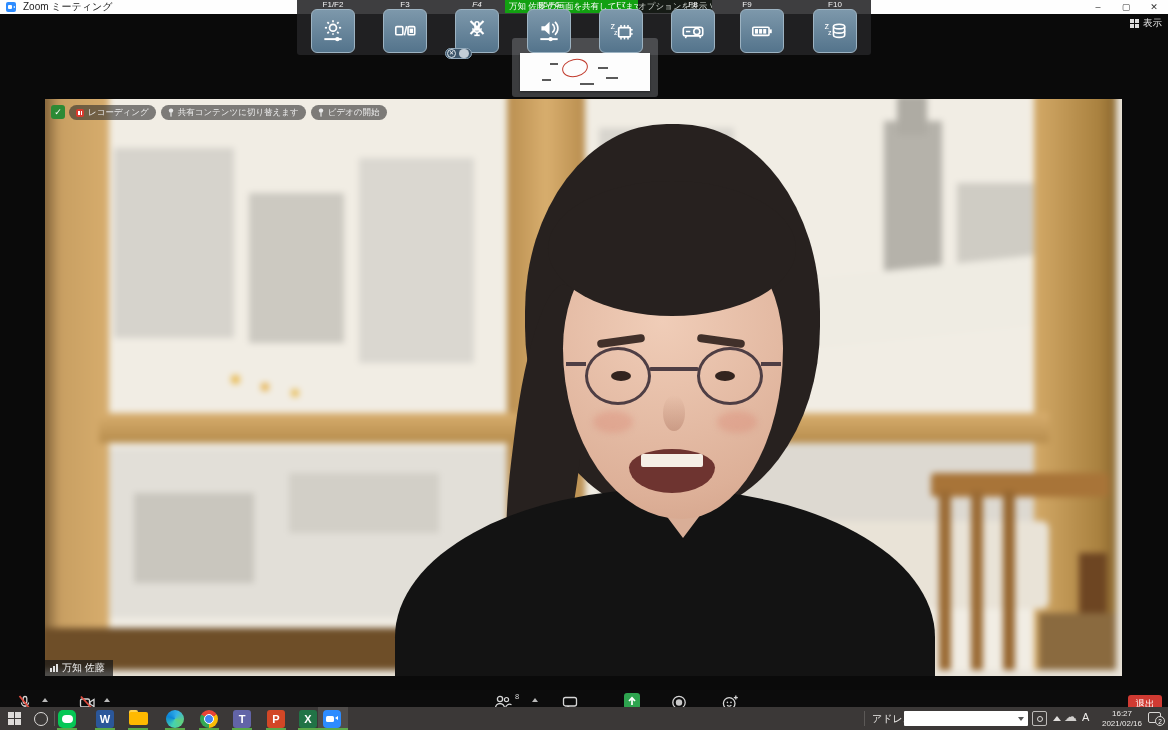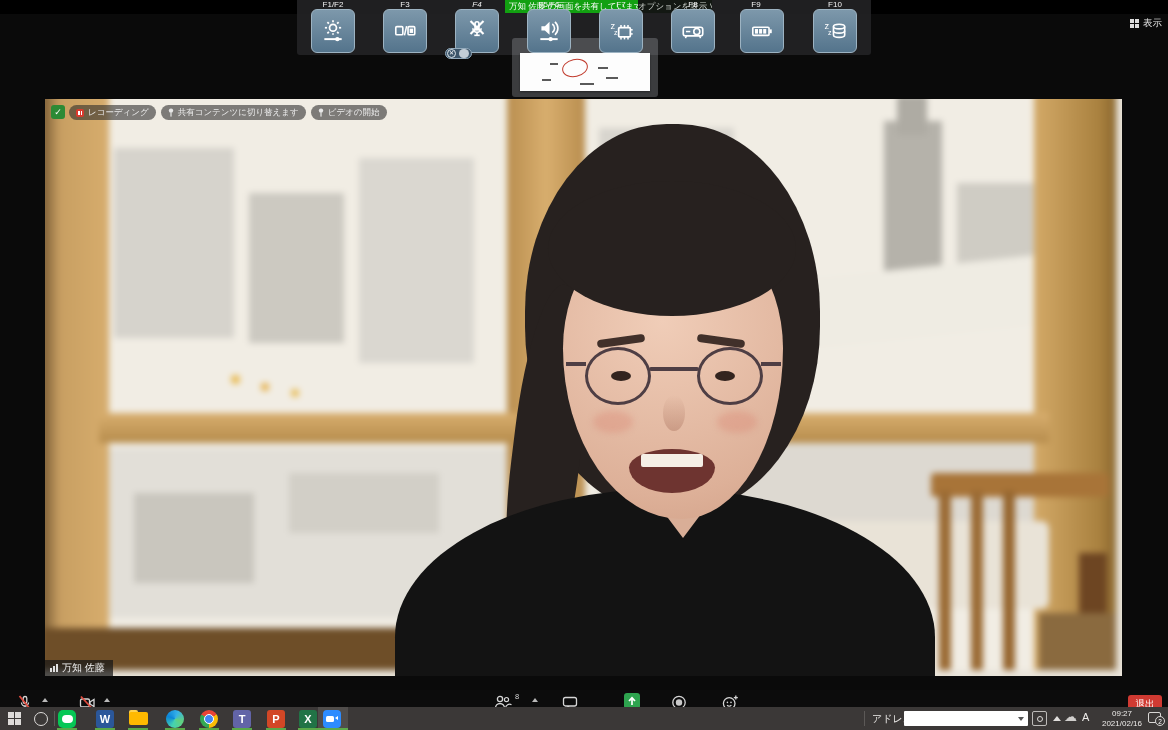--- a/index.html
+++ b/index.html
@@ -78,20 +78,29 @@
   .clockblk{position:absolute;left:1094px;top:1.5px;width:56px;text-align:center;color:#eceae8;font-size:8px;line-height:10.5px;}
   .notif{position:absolute;left:1148px;top:5px;width:13px;height:11px;border:1px solid #d8d6d4;border-radius:2px;}
   .notif .badge{position:absolute;right:-5px;bottom:-4px;width:10px;height:10px;border-radius:50%;background:#3b3837;border:1px solid #d8d6d4;color:#fff;font-size:6.5px;line-height:9px;text-align:center;}
   .chev-up{width:0;height:0;border-left:4px solid transparent;border-right:4px solid transparent;border-bottom:5px solid #e0dedc;}
 </style>
 </head>
 <body>
 
 <div class="screen">
 
+  <div class="abs titlebar">
+    <div class="zoom-mini-icon"></div>
+    <div class="title-text">Zoom ミーティング</div>
+    <div class="win-controls">
+      <div class="win-btn">–</div>
+      <div class="win-btn">▢</div>
+      <div class="win-btn">✕</div>
+    </div>
+  </div>
 
   <div class="abs client">
     <div class="abs view-btn">
       <span class="mini-grid">
           <i></i>
           <i></i>
           <i></i>
           <i></i>
         </span>
       <span>表示</span>
@@ -272,21 +281,21 @@
       <div class="thumb-mark" style="left:60px;top:30px;width:14px;"></div>
     </div>
   </div>
   <div class="abs fn-keys">
     <div class="fn-label" style="left:6px;">F1/F2</div>
     <div class="fn-label" style="left:78px;">F3</div>
     <div class="fn-label" style="left:150px;font-style:italic;">F4</div>
     <div class="fn-label" style="left:222px;">F5/F6</div>
     <div class="fn-label" style="left:294px;">F7</div>
     <div class="fn-label" style="left:366px;">F8</div>
-    <div class="fn-label" style="left:429px;">F9</div>
+    <div class="fn-label" style="left:420px;">F9</div>
     <div class="fn-label" style="left:508px;">F10</div>
 
     <div class="fn-key" style="left:14px;">
       <svg width="26" height="26" viewBox="0 0 24 24">
         <circle cx="12" cy="9" r="3.2" fill="none" stroke="#fff" stroke-width="1.6"></circle>
         <line x1="12" y1="2" x2="12" y2="4" stroke="#fff" stroke-width="1.6"></line>
           <line x1="12" y1="14" x2="12" y2="15.5" stroke="#fff" stroke-width="1.6"></line>
         <line x1="4.5" y1="9" x2="6.5" y2="9" stroke="#fff" stroke-width="1.6"></line>
           <line x1="17.5" y1="9" x2="19.5" y2="9" stroke="#fff" stroke-width="1.6"></line>
         <line x1="6.8" y1="3.8" x2="8.2" y2="5.2" stroke="#fff" stroke-width="1.6"></line>
@@ -432,21 +441,21 @@
     <div class="addr-input">
         <span class="dd"></span>
       </div>
     <div class="abs" style="left:1032px;top:4px;width:15px;height:15px;border:1px solid #bdbbb9;border-radius:2px;">
       <i style="position:absolute;left:3.5px;top:3.5px;width:6px;height:6px;border:1.2px solid #dddbd9;border-radius:50%;display:block;"></i>
     </div>
     <div class="abs chev-up" style="left:1053px;top:9px;"></div>
     <div class="abs" style="left:1064px;top:2px;font-size:13px;color:#d0cecc;">☁</div>
     <div class="abs tray-txt" style="left:1082px;top:4px;font-size:11px;">A</div>
     <div class="clockblk">
-      <div>09:27</div>
+      <div>16:27</div>
       <div>2021/02/16</div>
     </div>
     <div class="notif">
       <span class="badge">2</span>
     </div>
   </div>
 
 </div>
 
 </body></html>

